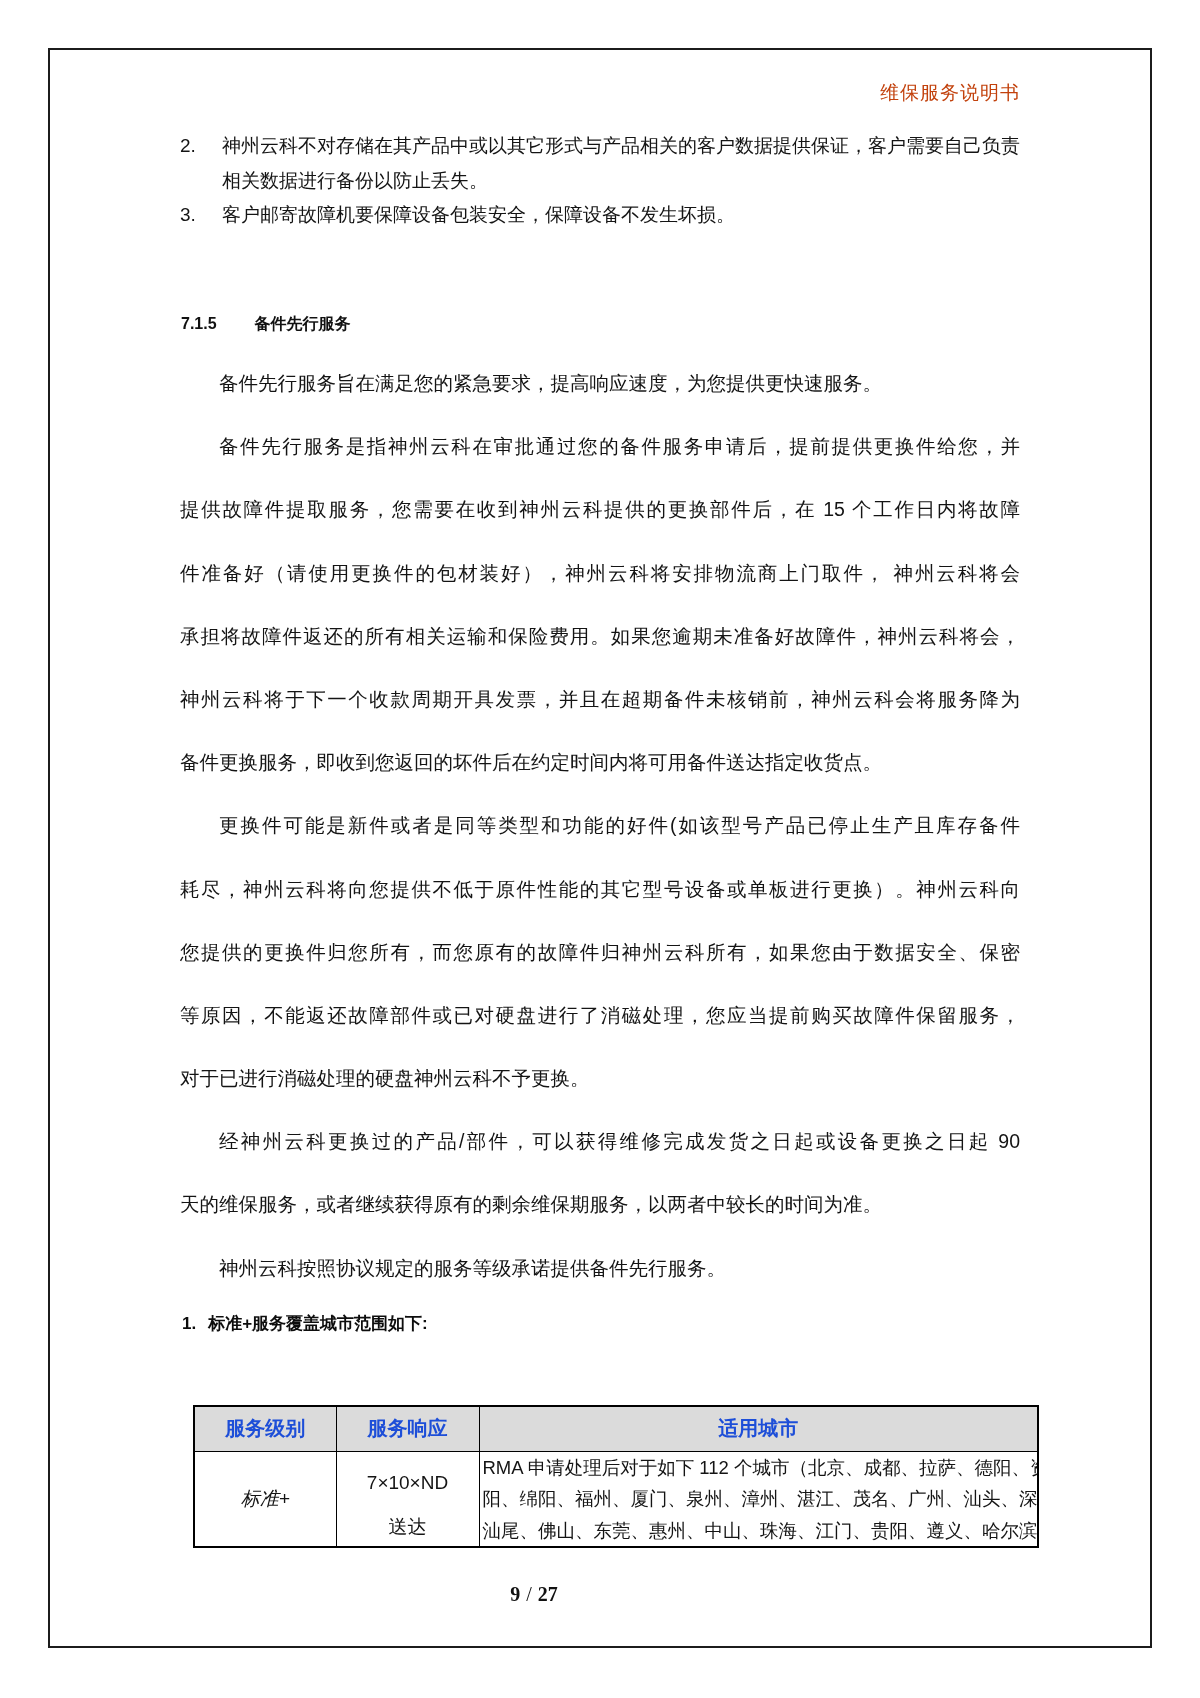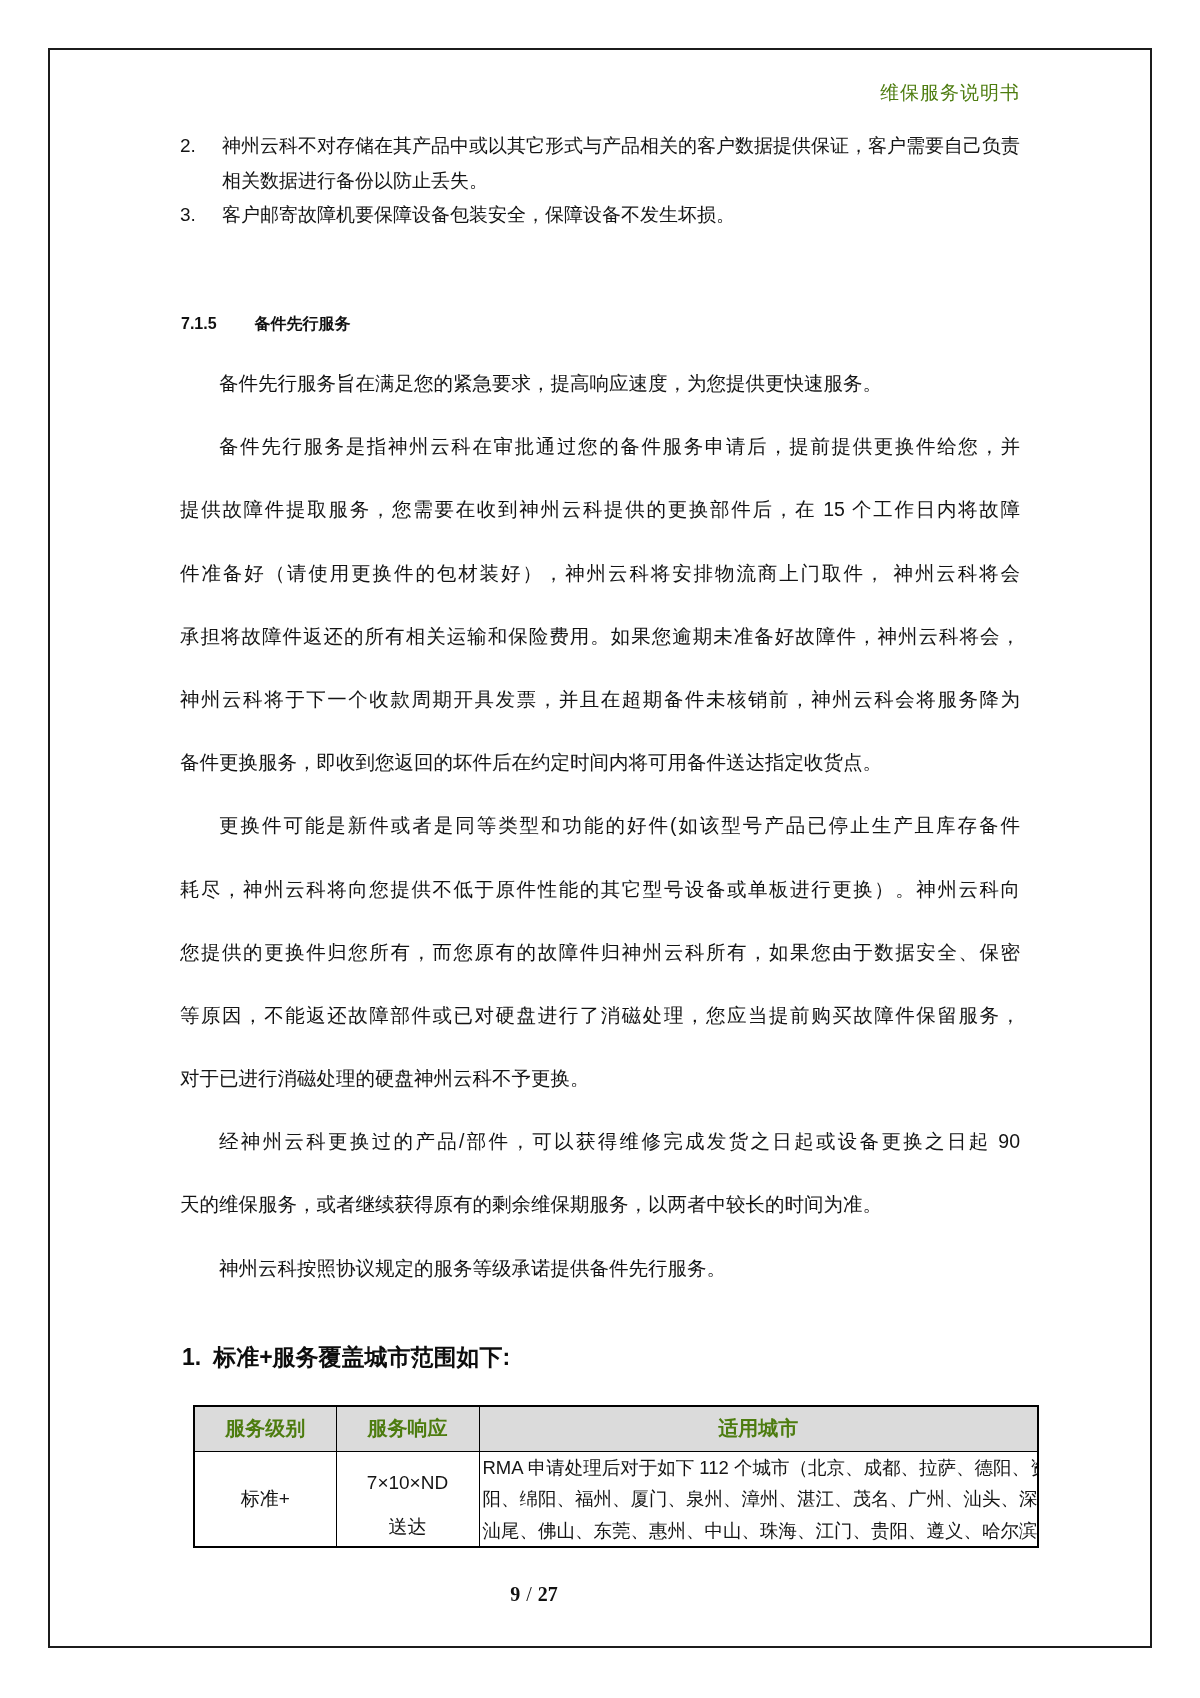--- a/index.html
+++ b/index.html
@@ -6,21 +6,21 @@
   body{
     width:1200px;height:1698px;position:relative;background:#ffffff;
     font-family:"Liberation Sans",sans-serif;color:#141414;overflow:hidden;
   }
   .page-border{
     position:absolute;left:48px;top:48px;width:1104px;height:1600px;
     border:2px solid #1c1c1c;box-sizing:border-box;background:#ffffff;
   }
   .doc-header{
     position:absolute;left:180px;top:80px;width:840px;text-align:right;
-    font-family:"Liberation Serif",serif;font-size:19px;letter-spacing:1px;color:#4d7c0f;
+    font-family:"Liberation Serif",serif;font-size:19px;letter-spacing:1px;color:#c2410c;
   }
   .list-item{display:flex;align-items:flex-start;font-size:19px;line-height:35px;}
   .list-item .marker{width:42px;flex:0 0 42px;}
   .list-item .ltext{flex:1;min-width:0;}
   .list-item2{position:absolute;left:180px;top:128px;width:840px;}
   .list-item3{position:absolute;left:180px;top:197px;width:840px;}
   
   .section-heading{
     position:absolute;left:181px;top:308px;width:840px;
     font-size:16px;font-weight:600;line-height:32px;color:#111;
@@ -29,38 +29,38 @@
   
   .bodytext{position:absolute;left:180px;top:352px;width:840px;font-size:19.5px;}
   .ln{
     line-height:63.2px;height:63.2px;white-space:nowrap;overflow:hidden;
   }
   .j{text-align:justify;text-align-last:justify;}
   .ind{padding-left:39px;}
   .lnl{line-height:35px;height:35px;white-space:nowrap;overflow:hidden;}
   
   .bold-item{
-    position:absolute;left:182px;top:1342px;width:840px;
-    font-size:23px;font-weight:700;color:#0d0d0d;
+    position:absolute;left:182px;top:1312px;width:840px;
+    font-size:17px;font-weight:700;color:#0d0d0d;
   }
   .bold-item .bmarker{display:inline-block;margin-right:12px;}
   
   .svc-table{
     position:absolute;left:193px;top:1405px;border-collapse:collapse;
     table-layout:fixed;width:844px;
   }
   .svc-table td,.svc-table th{
     border:1px solid #000;padding:0;box-sizing:border-box;vertical-align:middle;
   }
   .svc-table{border:2px solid #000;}
   .svc-table th{
-    height:45px;background:#dbdbdb;font-size:20px;font-weight:700;text-align:center;color:#4d7c0f;
+    height:45px;background:#dbdbdb;font-size:20px;font-weight:700;text-align:center;color:#1d4ed8;
   }
   .svc-table td{height:95px;font-size:19px;}
-  .cell-center{text-align:center;}
+  .cell-center{text-align:center;font-style:italic;}
   .resp-line{line-height:32px;text-align:center;margin-top:12px;}
   .cities-cell{vertical-align:top;}
   .city-line{
     line-height:31.5px;height:31.5px;padding:0 3px;white-space:nowrap;overflow:hidden;
     font-size:18.5px;text-align:justify;text-align-last:justify;
   }
   
   .doc-footer{
     position:absolute;left:48px;top:1583px;width:972px;text-align:center;
     font-family:"Liberation Serif",serif;font-size:20px;color:#111;

